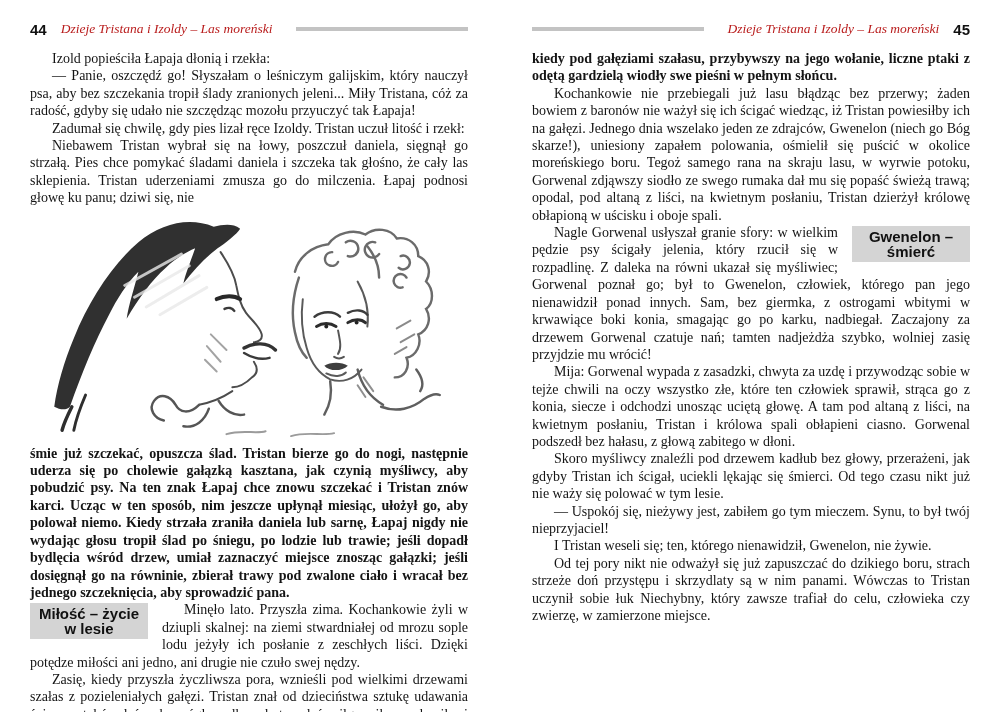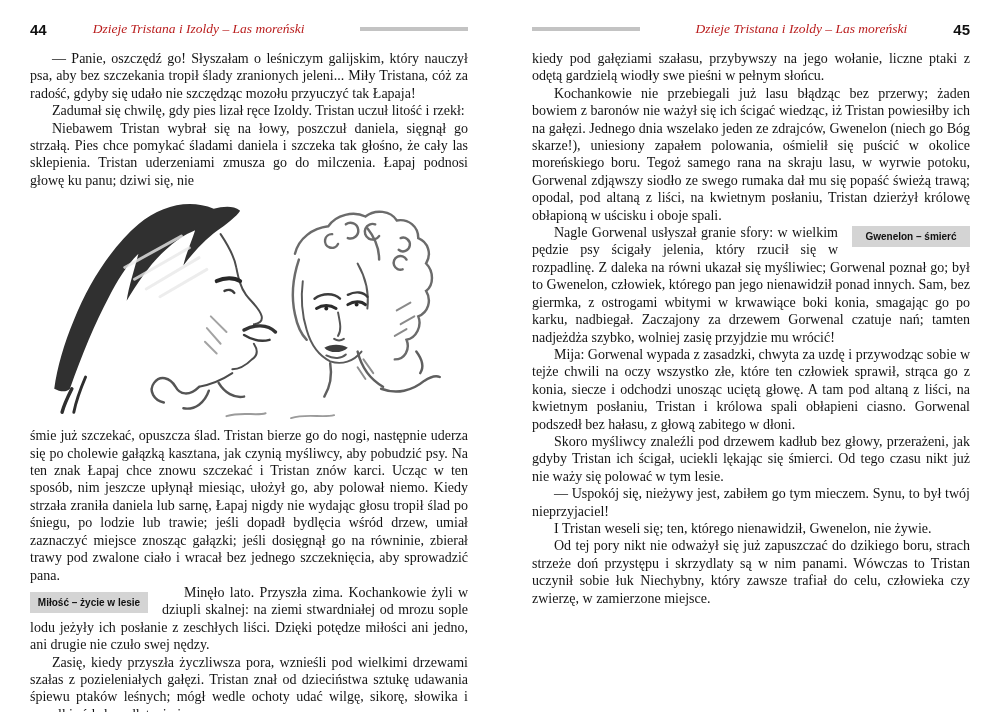--- a/index.html
+++ b/index.html
@@ -10,21 +10,21 @@
     color: #141414;
     position: relative;
     overflow: hidden;
   }
   .page { position: absolute; top: 0; width: 438px; }
   .page-left  { left: 30px; }
   .page-right { left: 532px; }
 
   .page-header {
     display: flex; align-items: center;
-    margin-top: 20px; height: 18px; gap: 32px;
+    margin-top: 20px; height: 18px;
   }
   .page-num {
     font-family: "Liberation Sans", sans-serif;
     font-weight: bold; font-size: 15px; color: #111;
     flex: 0 0 auto;
   }
   .running-title {
     font-style: italic; font-size: 13.5px; color: #b91c1c;
     white-space: nowrap; flex: 0 0 auto;
   }
@@ -34,50 +34,51 @@
   .header-rule {
     flex: 1 1 auto; height: 4px; background: #c3c3c3;
   }
 
   .body-text {
     margin-top: 12px;
     font-size: 14px; line-height: 17.4px;
     text-align: justify;
   }
   .body-text p { margin: 0; text-indent: 22px; }
-  .body-text p.noindent { text-indent: 0; }
+  .body-text p.noindent { text-indent: 0; font-weight: bold; }
 
   .note-box {
     width: 112px;
     background: #d4d4d4;
     font-family: "Liberation Sans", sans-serif;
-    font-weight: bold; font-size: 10px; line-height: 15px;
+    font-weight: bold; font-size: 15px; line-height: 15px;
     color: #111;
     text-align: center; text-indent: 0;
     padding: 3px 3px;
   }
-  .note-box.float-left  { float: left;  margin: 8px 14px 2px 0; }
+  .note-box.float-left  { float: left;  margin: 2px 14px 2px 0; }
   .note-box.float-right { float: right; margin: 2px 0 2px 14px; }
 
   .illustration {
     margin: 6px 0 4px 22px;
   }
   .illustration svg { display: block; }
 </style>
 </head>
 <body>
 
 <div class="page page-left">
   <div class="page-header">
     <span class="page-num">44</span>
     <span class="running-title">Dzieje Tristana i Izoldy – Las moreński</span>
     <span class="header-rule"></span>
   </div>
 
   <div class="body-text">
+    <p><span>Izold popieściła Łapaja dłonią i rzekła:</span></p>
     <p><span>— Panie, oszczędź go! Słyszałam o leśniczym galijskim, który nauczył psa, aby bez szczekania tropił ślady zranionych jeleni... Miły Tristana, cóż za radość, gdyby się udało nie szczędząc mozołu przyuczyć tak Łapaja!</span></p>
     <p><span>Zadumał się chwilę, gdy pies lizał ręce Izoldy. Tristan uczuł litość i rzekł:</span></p>
     <p><span>Niebawem Tristan wybrał się na łowy, poszczuł daniela, sięgnął go strzałą. Pies chce pomykać śladami daniela i szczeka tak głośno, że cały las sklepienia. Tristan uderzeniami zmusza go do milczenia. Łapaj podnosi głowę ku panu; dziwi się, nie</span></p>
 
     <div class="illustration">
       <svg width="392" height="228" viewBox="0 0 400 233" xmlns="http://www.w3.org/2000/svg">
 
         <path d="M165,14 C140,4 112,10 88,30 C62,52 38,88 22,128 C12,152 5,176 2,198
                  C8,201 14,202 18,198 C30,164 44,130 58,104 C66,88 76,72 88,60
                  C84,76 78,94 76,108 C88,88 102,68 116,56 C124,48 136,40 146,36

